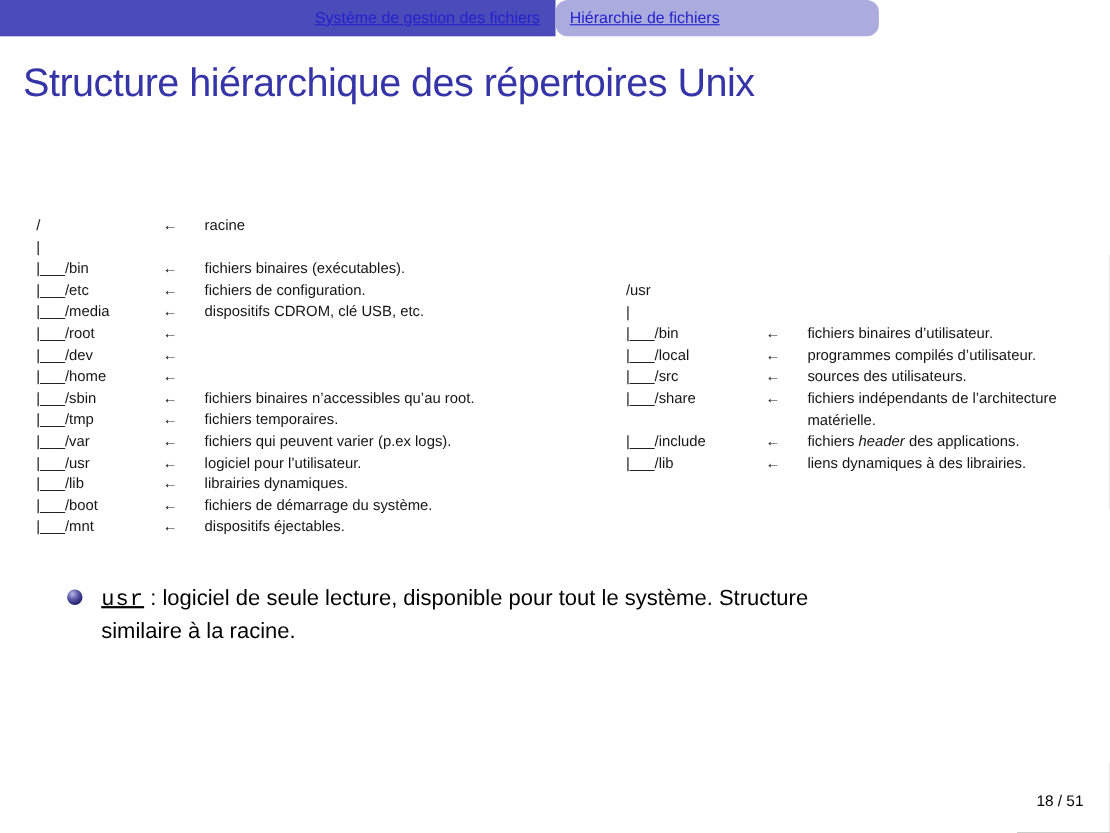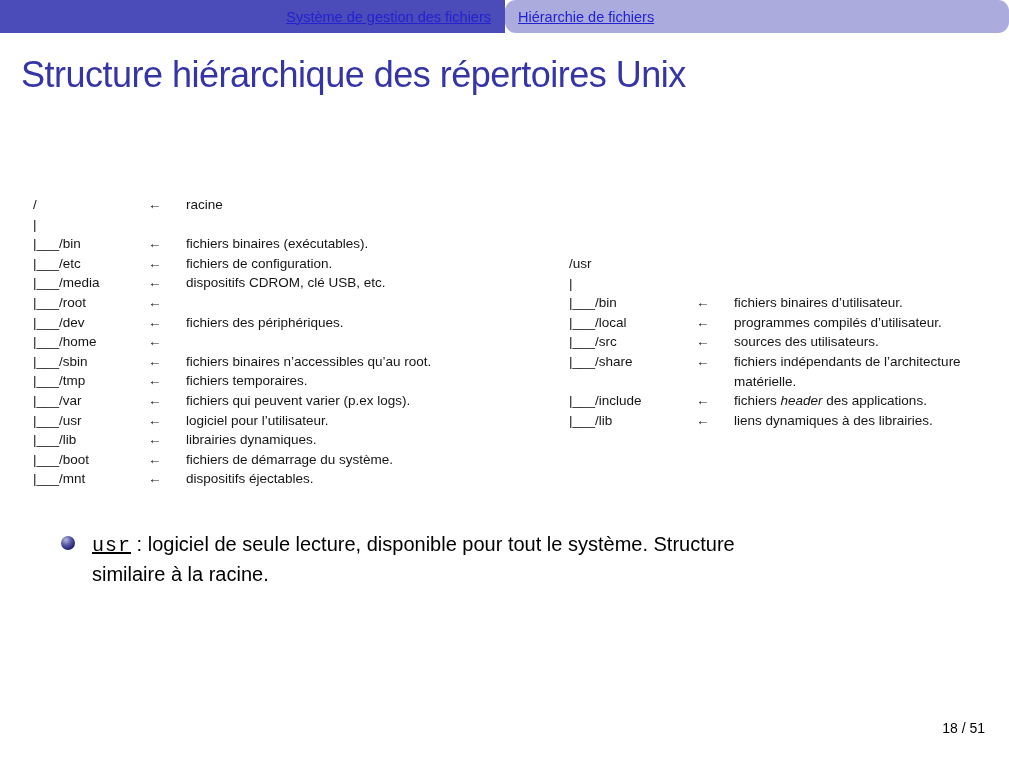--- a/index.html
+++ b/index.html
@@ -5,21 +5,21 @@
   html,body{margin:0;padding:0;background:#888;}
   .page{
     position:relative;
     width:1009px;height:757px;
     background:#ffffff;
     font-family:"Liberation Sans", sans-serif;
     overflow:hidden;
     margin:0 auto;
   }
   
-  .headbar{position:absolute;top:0;left:0;width:1009px;height:33px;display:flex;}
+  .headbar{position:absolute;top:0;left:0;width:799px;height:33px;display:flex;}
   .head-left{
     width:505px;background:var(--hdr-left,#4b4bba);
     display:flex;align-items:center;justify-content:flex-end;
     padding-right:14px;box-sizing:border-box;
   }
   .head-right{
     flex:1;background:var(--hdr-right,#abacdd);
     display:flex;align-items:center;
     padding-left:13px;box-sizing:border-box;border-radius:11px;
   }
@@ -113,21 +113,20 @@
         <span class="tree-arrow">←</span>
         <span class="tree-desc"><span>dispositifs CDROM, clé USB, etc.</span></span>
       </div>
       <div class="tree-row">
         <span class="tree-name">|___/root</span>
         <span class="tree-arrow">←</span>
       </div>
       <div class="tree-row">
         <span class="tree-name">|___/dev</span>
         <span class="tree-arrow">←</span>
-        <span class="tree-desc"><span>fichiers des périphériques.</span></span>
       </div>
       <div class="tree-row">
         <span class="tree-name">|___/home</span>
         <span class="tree-arrow">←</span>
       </div>
       <div class="tree-row">
         <span class="tree-name">|___/sbin</span>
         <span class="tree-arrow">←</span>
         <span class="tree-desc"><span>fichiers binaires n’accessibles qu’au root.</span></span>
       </div>

